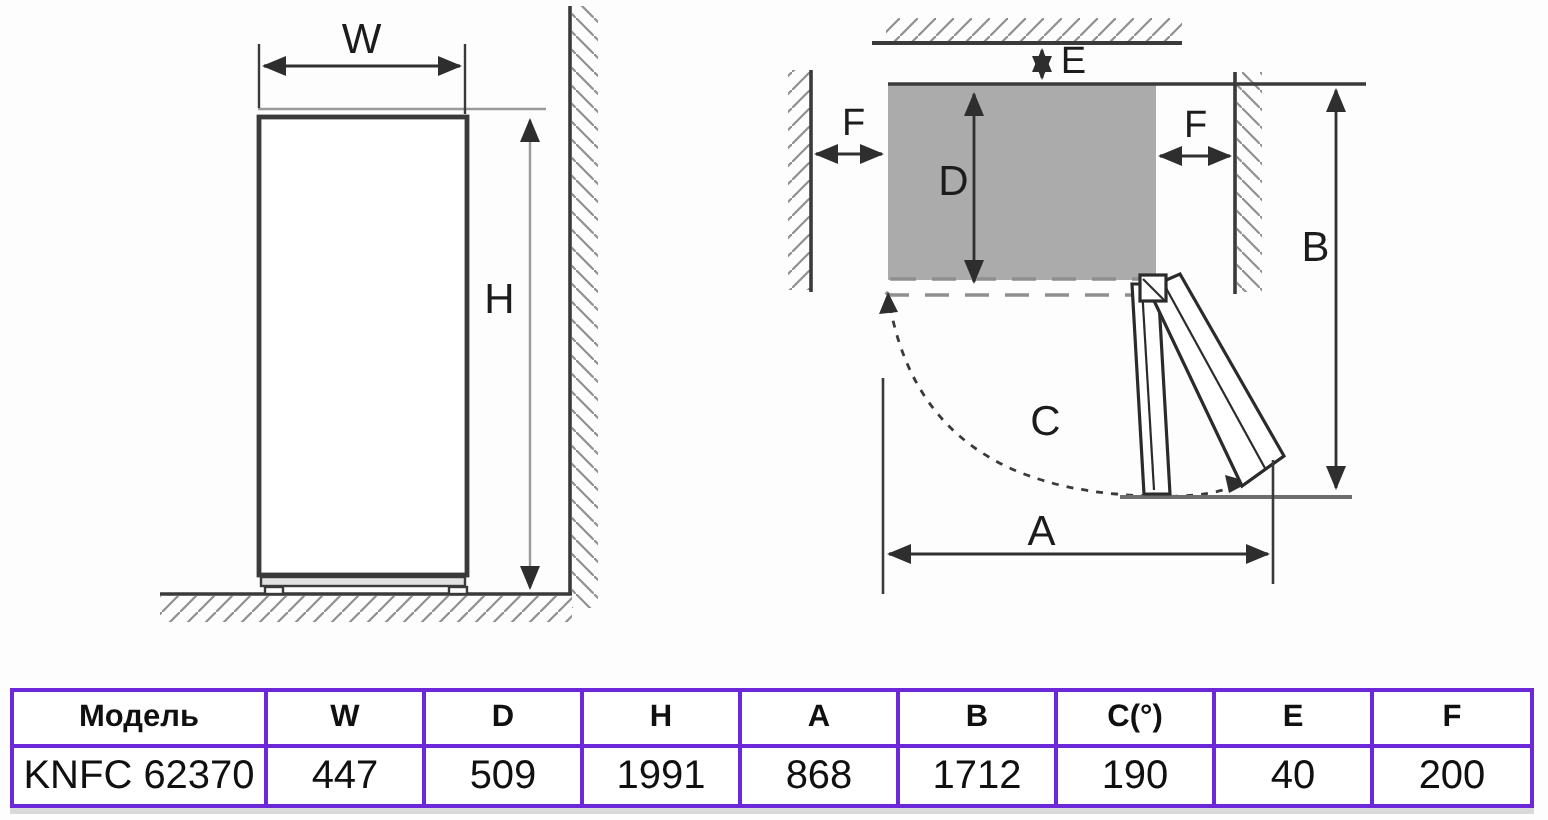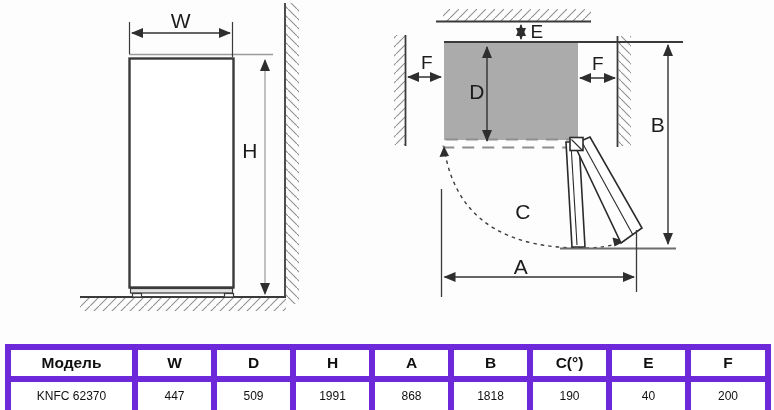--- a/index.html
+++ b/index.html
@@ -13,25 +13,25 @@
     color:#1c1c1c;font-size:21px;line-height:1;white-space:nowrap;
     letter-spacing:.5px;
   }
   .dlabel.small{font-size:19px;}
   .tablewrap{position:absolute;left:5px;top:344px;}
   table.dims{
     border-collapse:collapse;table-layout:fixed;width:761px;background:#fff;
     box-shadow:0 3px 0 rgba(0,0,0,.14);
   }
   table.dims th, table.dims td{
-    border:6px solid #6d28d9;text-align:center;vertical-align:middle;
+    border:2px solid #6d28d9;text-align:center;vertical-align:middle;
     padding:0;color:#101010;overflow:hidden;margin-left:37px;
   }
   table.dims th{height:26px;font-size:15.5px;font-weight:700;}
-  table.dims td{height:28px;font-size:12px;font-weight:400;}
+  table.dims td{height:28px;font-size:20px;font-weight:400;}
 </style>
 </head>
 <body>
 
 <div class="stage">
 
   <svg class="linework" width="774" height="340" viewBox="0 0 774 340">
     <defs>
       <marker id="ah" markerWidth="13" markerHeight="10" refX="11" refY="5" orient="auto-start-reverse" markerUnits="userSpaceOnUse">
         <path d="M0,0 L12,5 L0,10 z" fill="#2e2e2e"></path>
@@ -169,21 +169,21 @@
           <th>F</th>
         </tr>
       </thead>
       <tbody>
         <tr>
           <td>KNFC 62370</td>
           <td>447</td>
           <td>509</td>
           <td>1991</td>
           <td>868</td>
-          <td>1818</td>
+          <td>1712</td>
           <td>190</td>
           <td>40</td>
           <td>200</td>
         </tr>
       </tbody>
     </table>
   </div>
 </div>
 
 </body></html>

